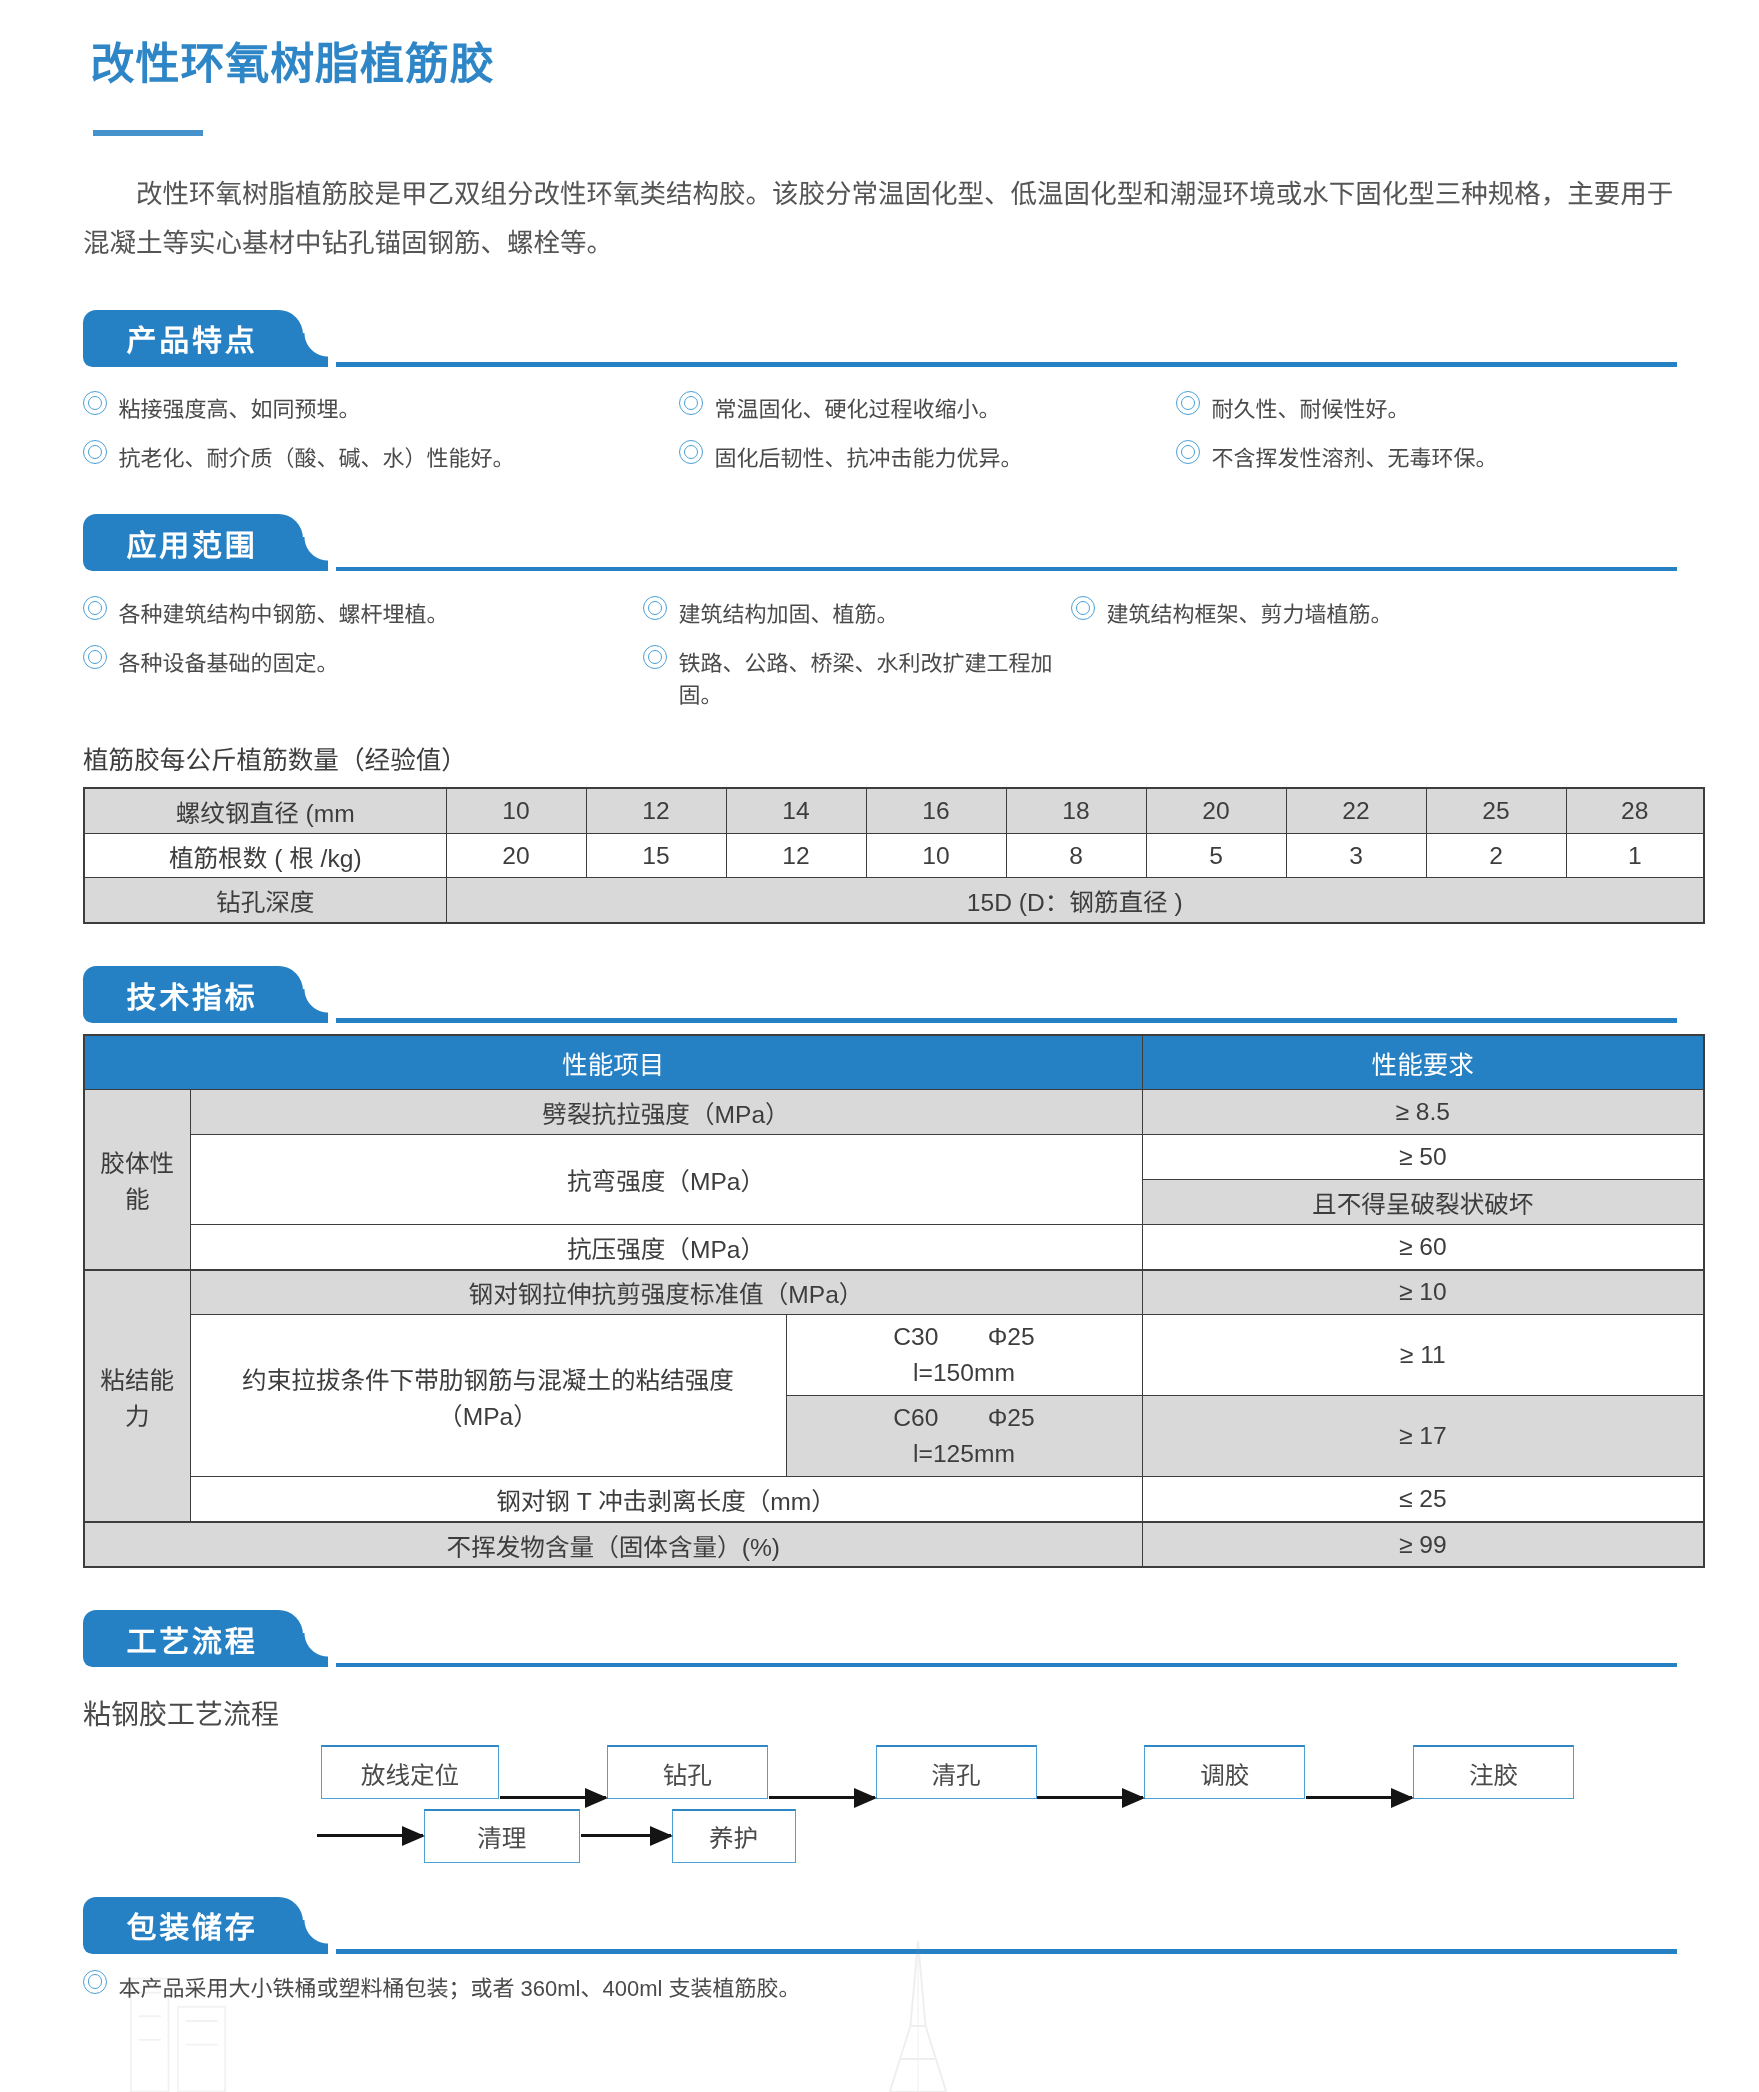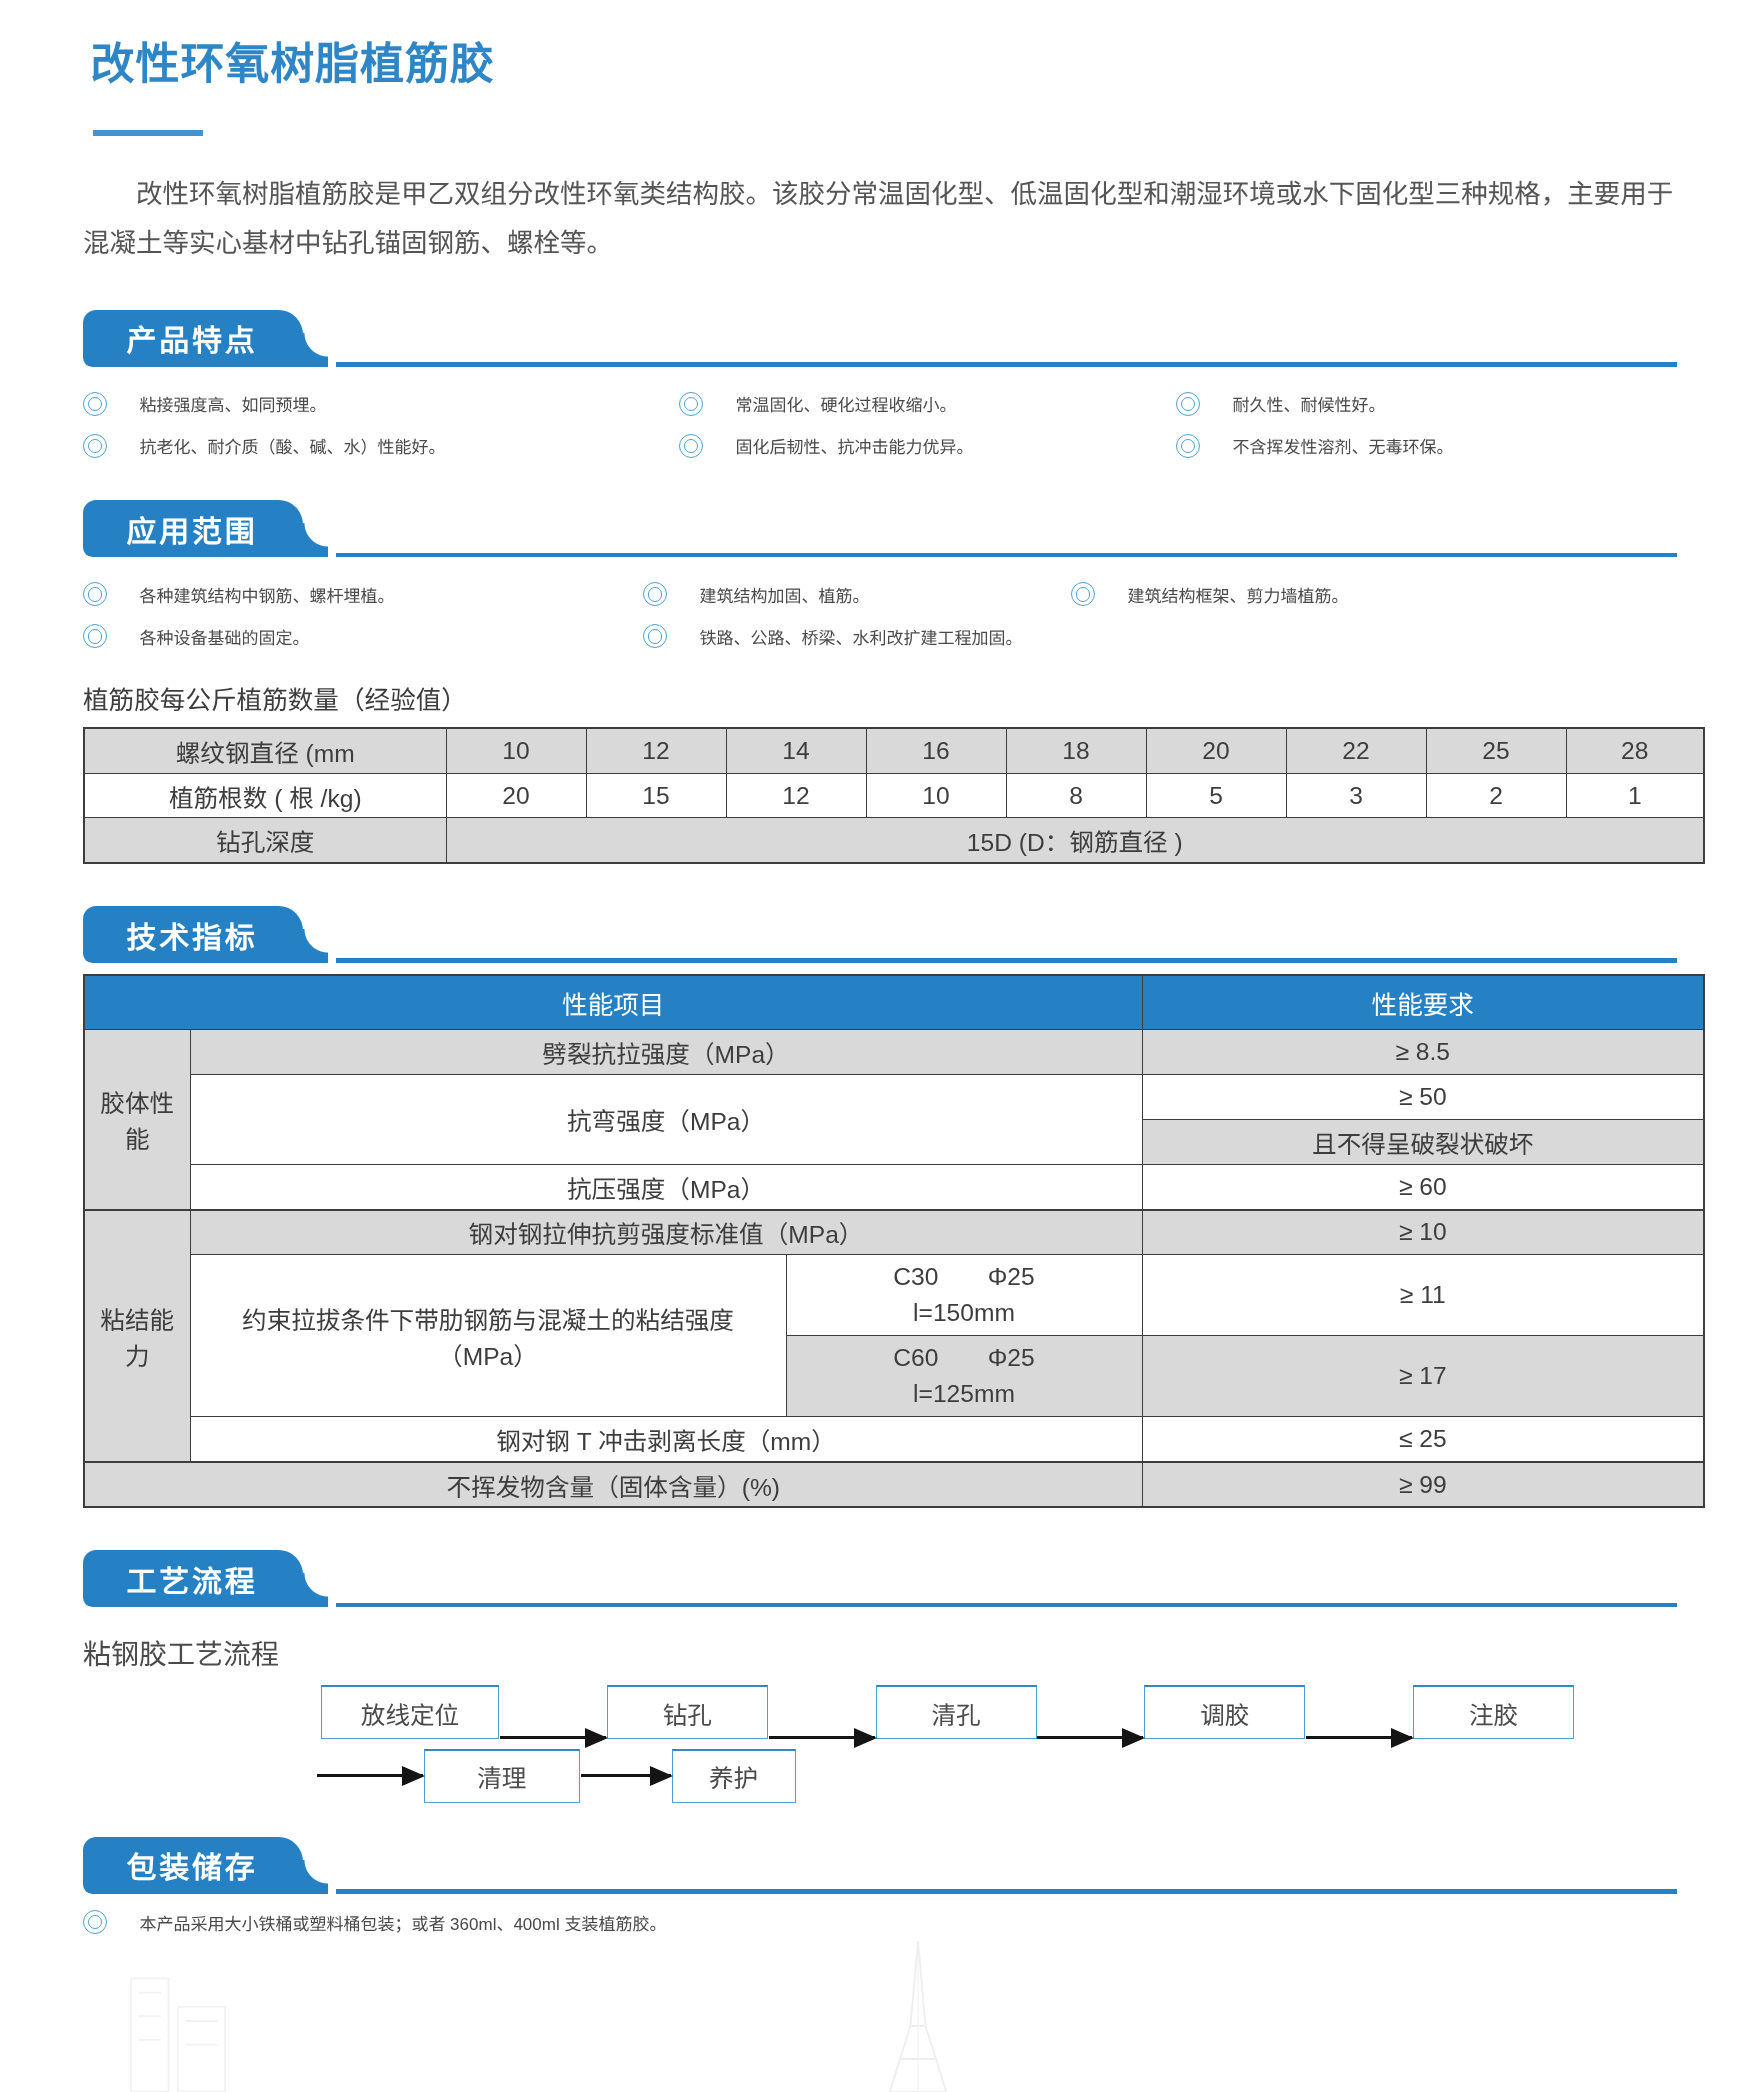--- a/index.html
+++ b/index.html
@@ -29,21 +29,21 @@
   .sec-tab::after {
     content:""; position:absolute; right:-24.6px; bottom:0; width:24.6px; height:34px;
     background:radial-gradient(circle at 100% 0, rgba(0,0,0,0) 23px, #2580c4 24px);
   }
   .sec-rule { flex:1; height:4.7px; background:#2580c4; margin-left:24.6px; }
 
   
   .bullet-grid { display:grid; margin-top:24.6px; row-gap:17px; }
   .grid-features { grid-template-columns:596px 497px 1fr; }
   .grid-apps { grid-template-columns:560px 428px 1fr; }
-  .bullet-item { display:flex; align-items:center; font-size:17px; color:#4a4a4a;gap:21px; }
+  .bullet-item { display:flex; font-size:22px; color:#4a4a4a; }
   .bullet-list .bullet-item { margin-top:16px; }
   .dot {
     flex:none; width:24px; height:24px; border:1.9px solid #4aa0d5; border-radius:50%;
     display:flex; align-items:center; justify-content:center; margin-right:11.4px;
   }
   .dot::after { content:""; width:12.3px; height:12.3px; border:1.9px solid #4aa0d5; border-radius:50%; }
 
   
   .table-caption { margin-top:30px; font-size:25.6px; font-weight:normal; color:#3d3d3d; }
   table { border-collapse:collapse; table-layout:fixed; width:1620px; margin-top:11.4px; }

